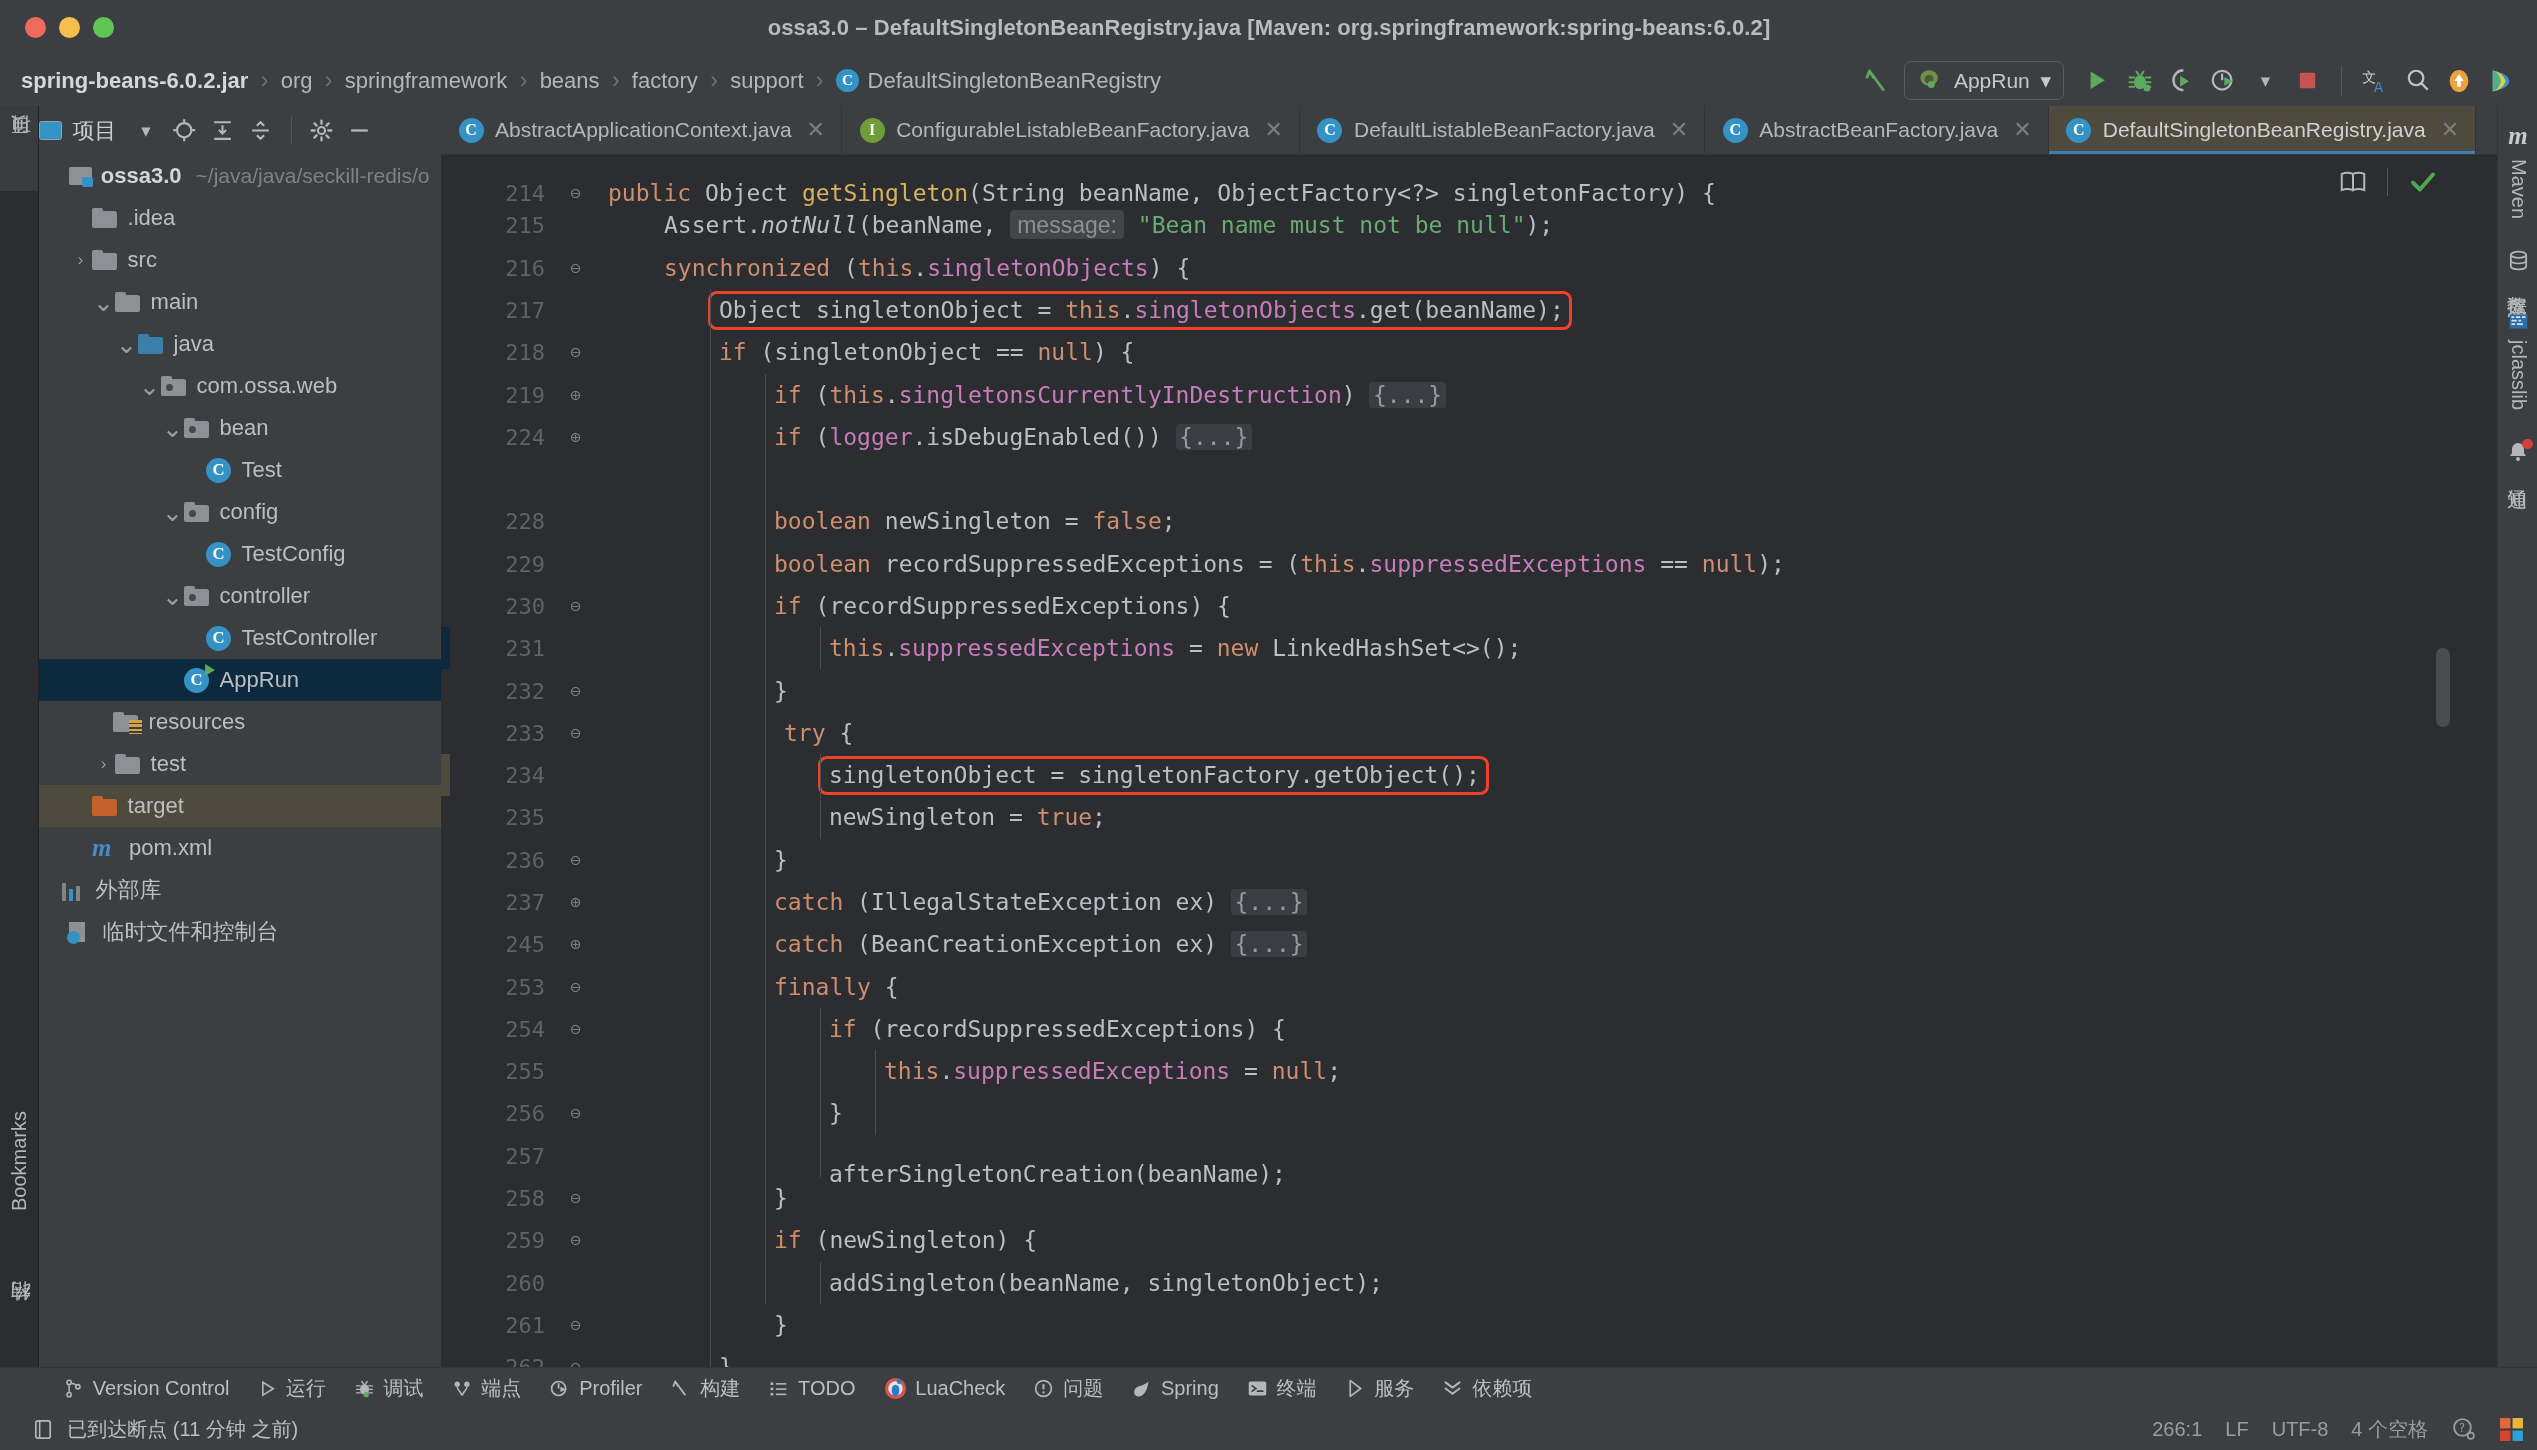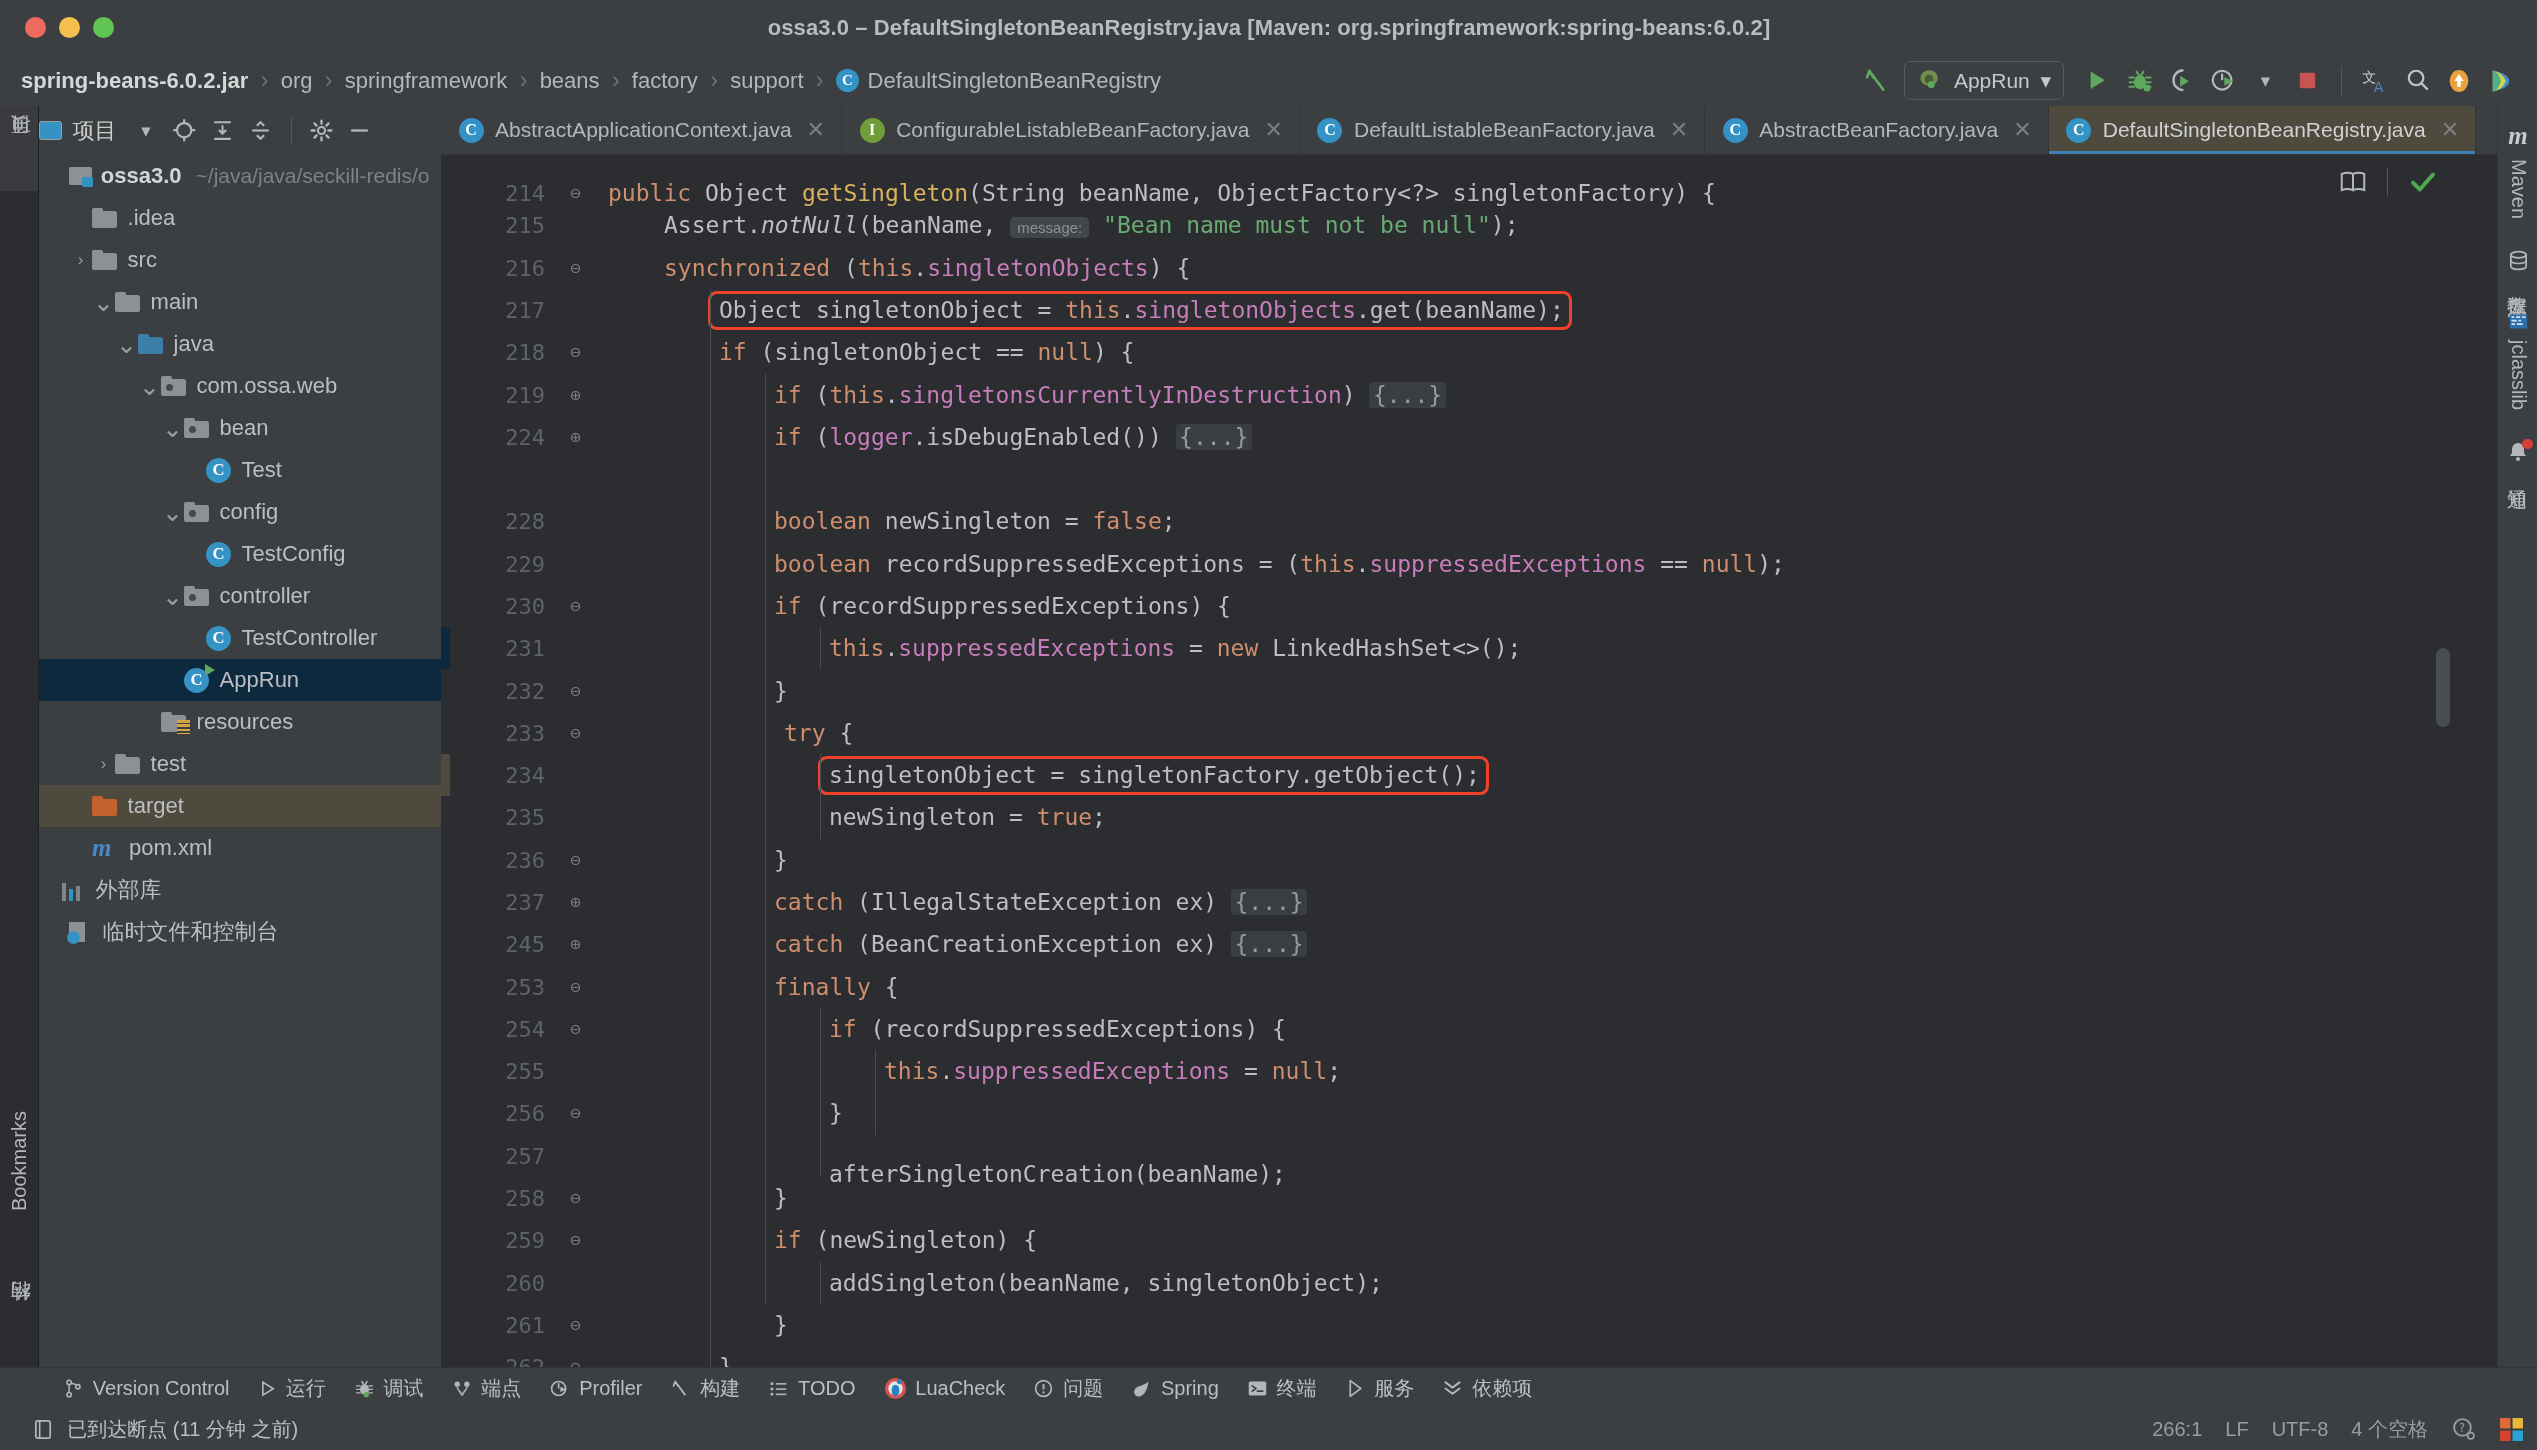--- a/index.html
+++ b/index.html
@@ -122,21 +122,21 @@
              font-size:17.6px; font-family:"DejaVu Sans Mono",monospace; }
   .ctext{ position:absolute; left:167px; font-size:23px; font-family:"DejaVu Sans Mono", monospace;
           white-space:pre; color:#bcbec4; letter-spacing:0px;}
   .kw{ color:#cf8e6d; }
   .fn{ color:#d9b25e; }
   .fld{ color:#c77dbb; }
   .str{ color:#6aab73; }
   .ital{ font-style:italic; }
   .uline{ text-decoration-color:#7a7d80;margin-top:8px;}
   .folded{ background:#3a3d41; border-radius:3.5px; padding:0 3.5px; color:#989a9c;}
-  .hintparam{ background:#434649; border-radius:4.4px; padding:1.8px 7px; color:#8c9093; font-size:15px;
+  .hintparam{ background:#434649; border-radius:4.4px; padding:1.8px 7px; color:#8c9093; font-size:23px;
               font-family:"Liberation Sans",sans-serif; }
   .indentline{ position:absolute; width:0.9px; background:#4a4d50; }
   .bp-stripe{ position:absolute; left:0; width:8.8px; height:42px; }
   .hlbox{ position:absolute; border:3.5px solid #f0422a; border-radius:8.8px; pointer-events:none; }
   #inspect-widget{ position:absolute; right:19.4px; top:12.3px; display:flex; align-items:center; gap:19.4px; }
   #vscroll{ position:absolute; right:7px; width:14px; border-radius:7px; background:#4a4d50;}
   
   #stripe-right{
     position:absolute; top:106px; right:0; width:41px; height:1264px; background:#3c3f41;
     border-left:0.9px solid #323436; display:flex; flex-direction:column; align-items:center; padding-top:10.6px; gap:30px;
@@ -430,21 +430,21 @@
     <div class="trow" style="padding-left: 144px;">
       <span class="chev"></span>
       <span class="clsIcon">C</span>
       <span>TestController</span>
     </div>
     <div class="trow sel" style="padding-left: 122px;">
       <span class="chev"></span>
       <span class="clsIcon" style="position: relative;">C<span style="position: absolute; right: -6.2px; top: -3.5px; width: 0px; height: 0px; border-left: 10.6px solid rgb(95, 168, 95); border-top: 6.2px solid transparent; border-bottom: 6.2px solid transparent;"></span></span>
       <span>AppRun</span>
     </div>
-    <div class="trow" style="padding-left: 99px;">
+    <div class="trow" style="padding-left: 51px;">
       <span class="chev"></span>
       <span class="fold res">
         <i class="bars"></i>
       </span>
       <span>resources</span>
     </div>
     <div class="trow" style="padding-left: 53px;">
       <span class="chev">›</span>
       <span class="fold"></span>
       <span>test</span>

